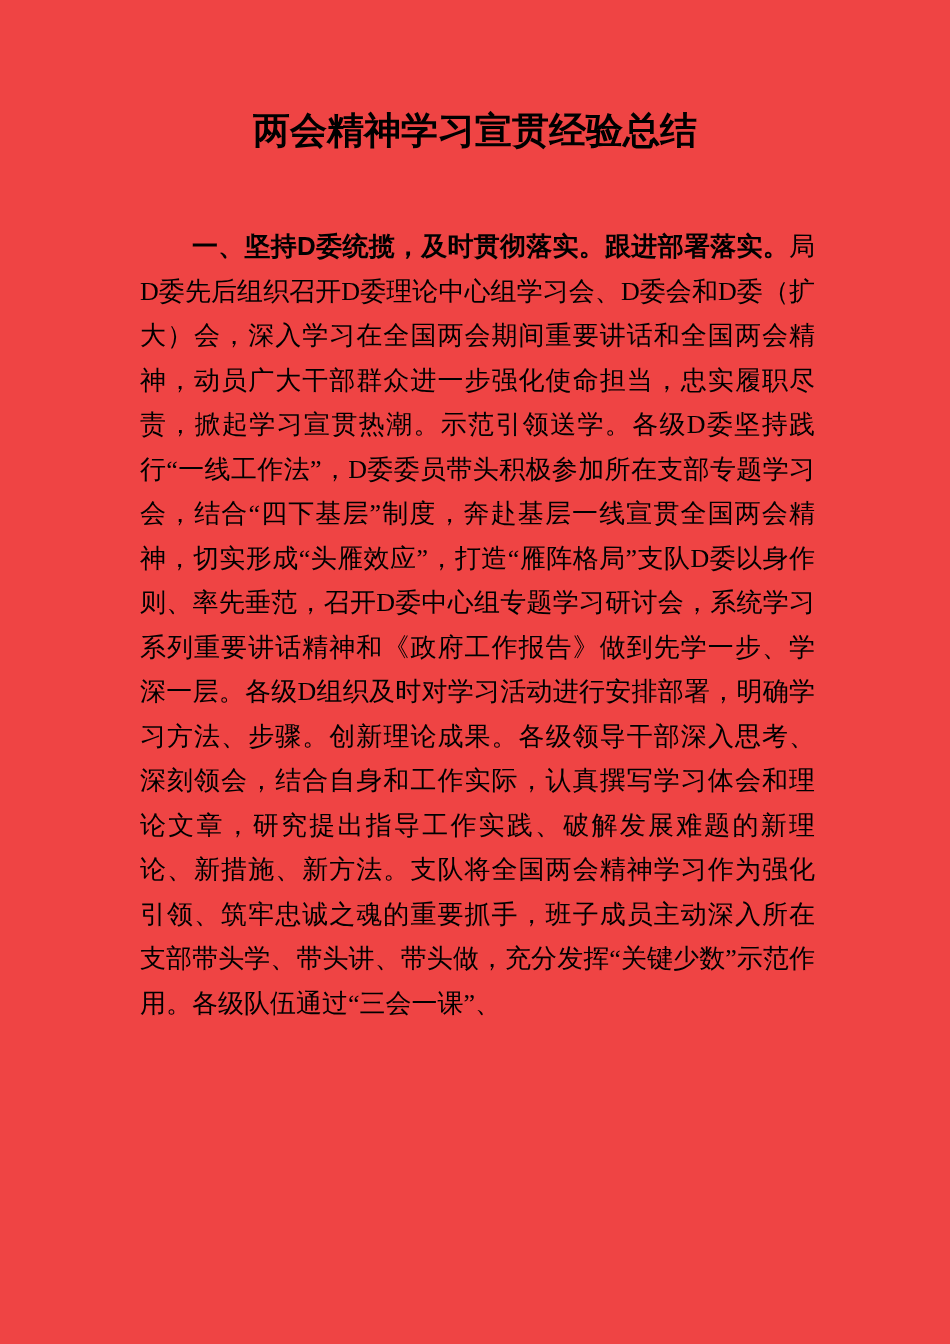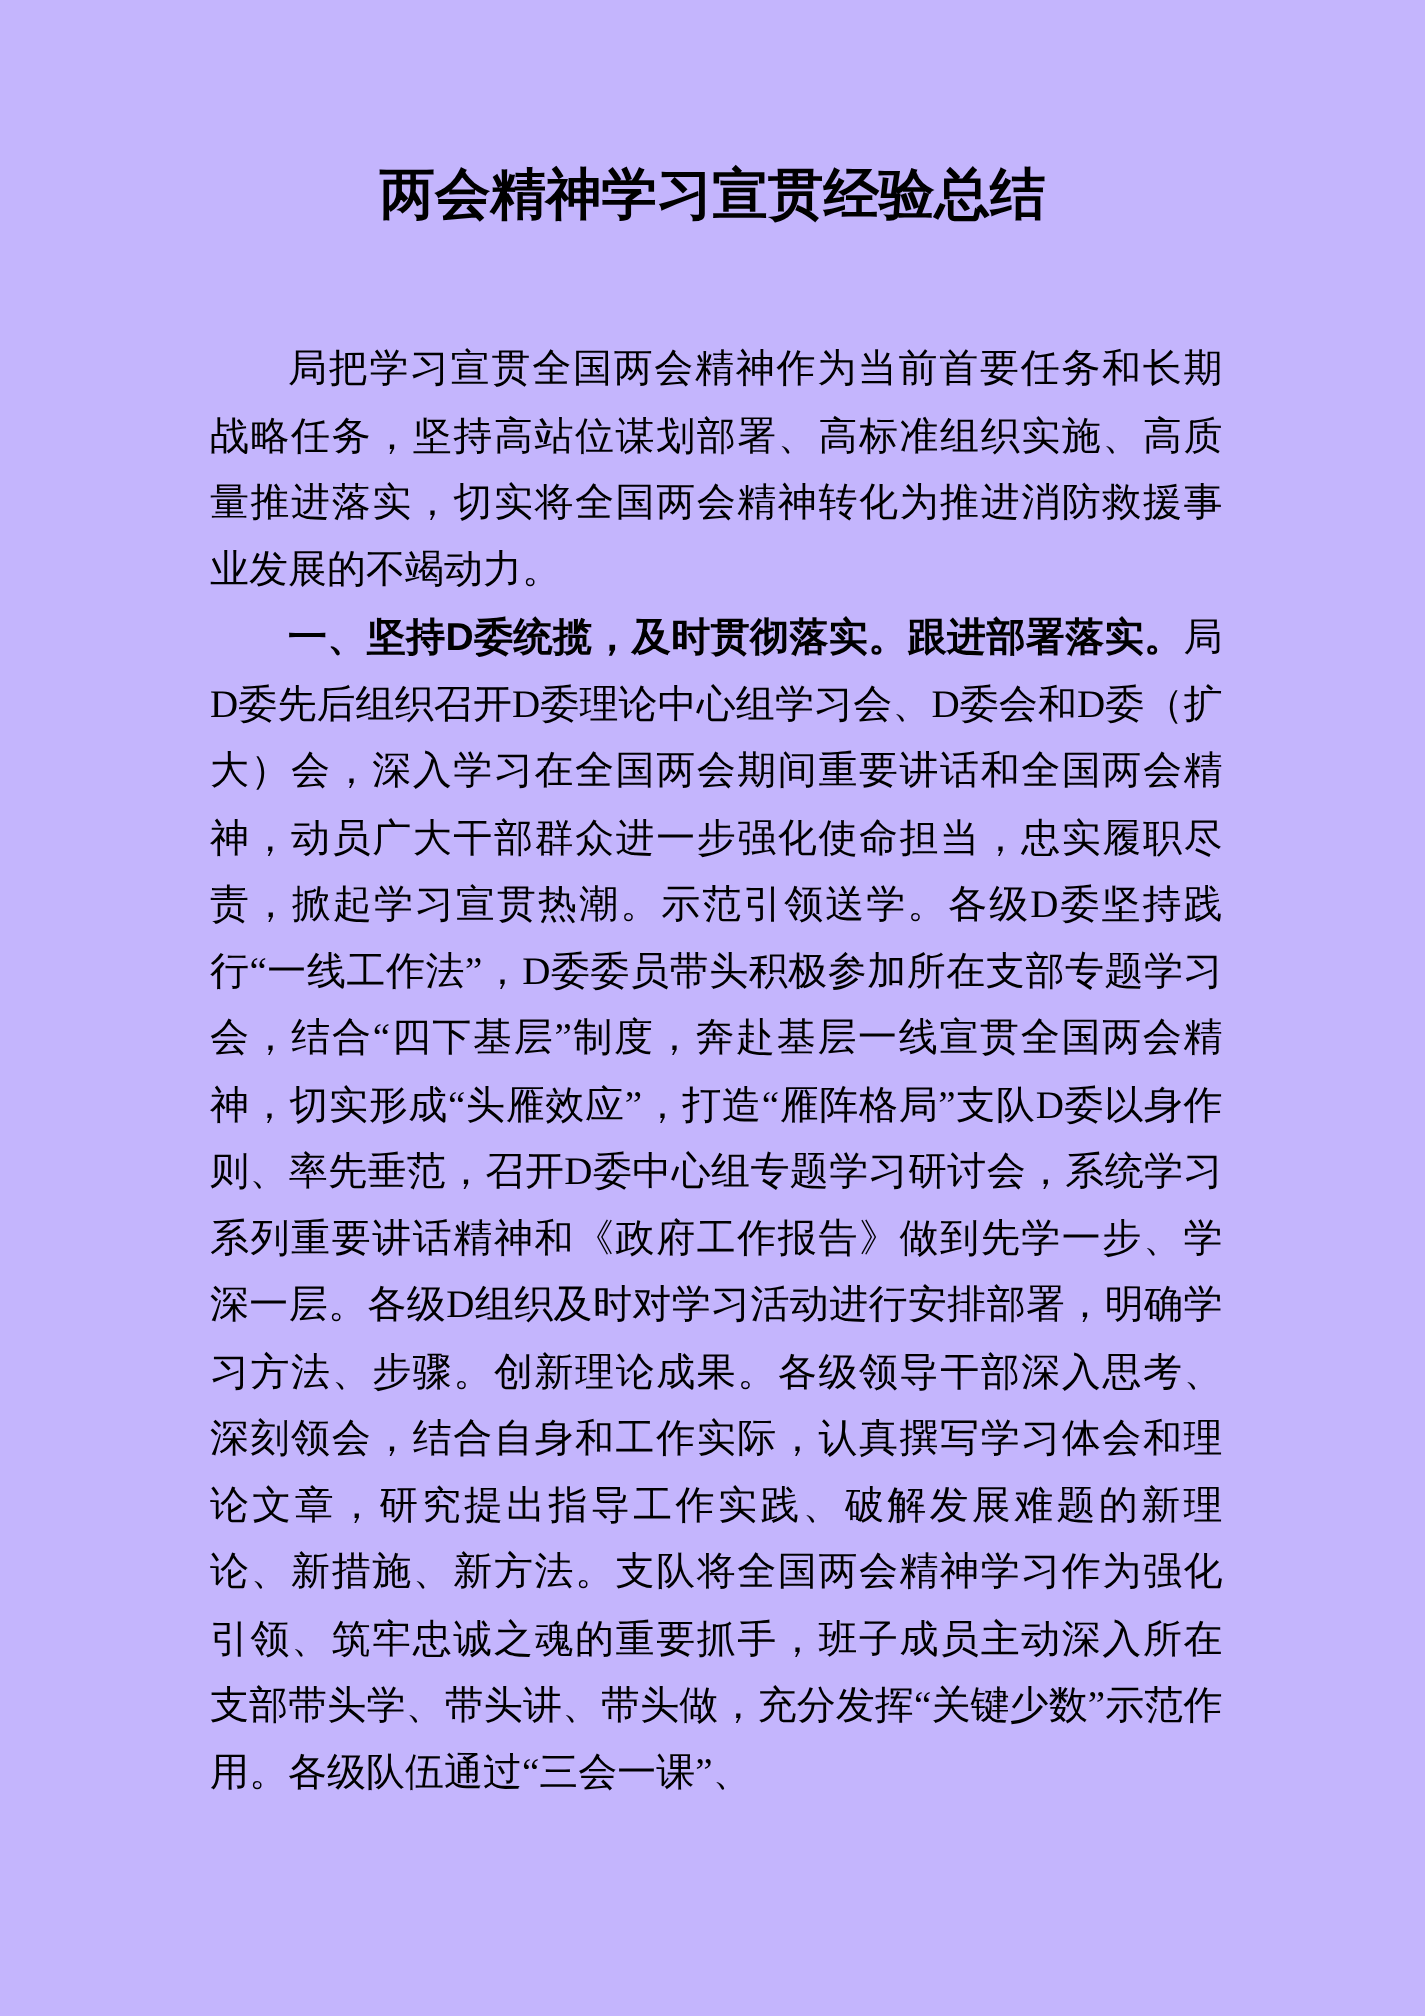--- a/index.html
+++ b/index.html
@@ -4,21 +4,21 @@
 <style>
   html, body {
     margin: 0;
     padding: 0;
     background: #ffffff;
   }
   .page {
     position: relative;
     width: 950px;
     height: 1344px;
-    background: #c4b5fd;
+    background: #ef4444;
     overflow: hidden;
   }
   .doc-title {
     margin: 0;
     padding-top: 106px;
     text-align: center;
     font-family: "Liberation Serif", "DejaVu Serif", serif;
     font-weight: 700;
     font-size: 37px;
     line-height: 50px;
@@ -50,16 +50,15 @@
   .run-bold {
     font-weight: 400;
   }
 </style>
 </head>
 <body>
 
 <div class="page">
   <h1 class="doc-title">两会精神学习宣贯经验总结</h1>
   <div class="doc-body">
-      <p class="para"><span class="run-regular">局把学习宣贯全国两会精神作为当前首要任务和长期战略任务，坚持高站位谋划部署、高标准组织实施、高质量推进落实，切实将全国两会精神转化为推进消防救援事业发展的不竭动力。</span></p>
       <p class="para"><span class="run-heading">一、坚持D委统揽，及时贯彻落实。跟进部署落实。</span><span class="run-regular">局D委先后组织召开D委理论中心组学习会、D委会和D委（扩大）会，深入学习在全国两会期间重要讲话和全国两会精神，动员广大干部群众进一步强化使命担当，忠实履职尽责，掀起学习宣贯热潮。</span><span class="run-bold">示范引领送学。</span><span class="run-regular">各级D委坚持践行“一线工作法”，D委委员带头积极参加所在支部专题学习会，结合“四下基层”制度，奔赴基层一线宣贯全国两会精神，切实形成“头雁效应”，打造“雁阵格局”支队D委以身作则、率先垂范，召开D委中心组专题学习研讨会，系统学习系列重要讲话精神和《政府工作报告》做到先学一步、学深一层。各级D组织及时对学习活动进行安排部署，明确学习方法、步骤。</span><span class="run-bold">创新理论成果。</span><span class="run-regular">各级领导干部深入思考、深刻领会，结合自身和工作实际，认真撰写学习体会和理论文章，研究提出指导工作实践、破解发展难题的新理论、新措施、新方法。支队将全国两会精神学习作为强化引领、筑牢忠诚之魂的重要抓手，班子成员主动深入所在支部带头学、带头讲、带头做，充分发挥“关键少数”示范作用。各级队伍通过“三会一课”、</span></p>
     </div>
 </div>
 
 </body></html>

